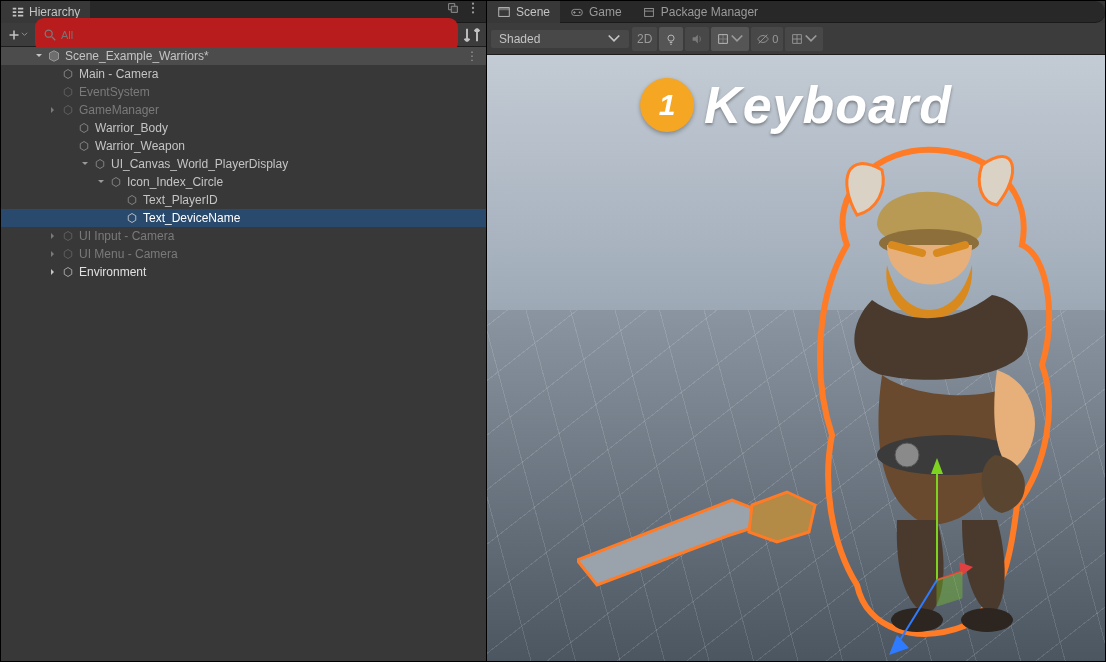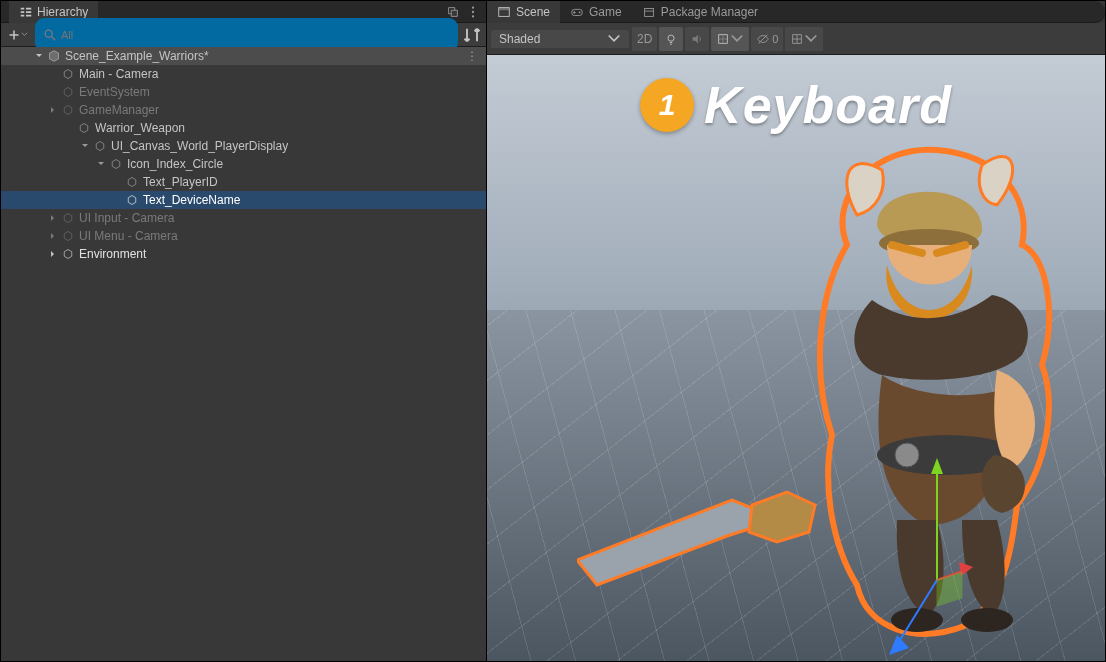--- a/index.html
+++ b/index.html
@@ -1,27 +1,27 @@
 <!DOCTYPE html>
 <html><head>
 <meta charset="utf-8">
 <style>
   * { box-sizing: border-box; margin: 0; padding: 0; font-family: -apple-system, "Segoe UI", Arial, sans-serif; }
   html,body { width:1106px; height:662px; background:#191919; overflow:hidden; color:#c4c4c4; font-size:12px; }
   .root { display:flex; width:1106px; height:662px; border:1px solid #000; }
   
   .panel-left { width:486px; background:#383838; display:flex; flex-direction:column; border-right:1px solid #000; }
-  .tabbar-l { height:22px; background:#282828; display:flex; align-items:center; border-bottom:1px solid #1a1a1a;padding-left:8px;}
+  .tabbar-l { height:22px; background:#282828; display:flex; border-bottom:1px solid #1a1a1a;}
   .tab { height:22px; display:flex; align-items:center; padding:0 10px; background:#383838; gap:4px; color:#c4c4c4;}
   .tab-spacer { flex:1; }
   .icon { display:inline-flex; width:14px; height:14px; align-items:center; justify-content:center; }
   .icon svg { width:14px; height:14px; }
   .toolbar-l { height:24px; background:#3c3c3c; display:flex; align-items:center; padding:0 4px; gap:4px; border-bottom:1px solid #1e1e1e;}
   .add-btn { width:26px; height:18px; display:flex; align-items:center; justify-content:center; gap:1px; background:#3c3c3c; border:none;}
-  .search-box { flex:1; height:34px; background:#0369a1; border-radius:9px; display:flex; align-items:center; padding:0 8px; gap:4px; color:#7a7a7a;}
+  .search-box { flex:1; height:34px; background:#b91c1c; border-radius:9px; display:flex; align-items:center; padding:0 8px; gap:4px; color:#7a7a7a;}
   .search-box input { background:transparent; border:none; outline:none; color:#c4c4c4; font-size:11px; width:100%; }
   .sort-btn { width:20px; height:18px; display:flex; align-items:center; justify-content:center;}
   .tree { flex:1; background:#383838; overflow:auto; user-select:none;}
   .row { height:18px; display:flex; align-items:center; padding-left:6px; gap:2px; white-space:nowrap;}
   .row.rootrow { background:#4c4c4c; }
   .row.sel { background:#2a4a6d; color:#fff; }
   .row.dim { color:#7a7a7a; }
   .row.bright { color:#e0e0e0; }
   .arrow { width:12px; display:inline-flex; justify-content:center; color:#9a9a9a;}
   .arrow svg { width:8px; height:8px; }
@@ -167,20 +167,29 @@
           </span>
         <span class="cube">
             <svg viewBox="0 0 16 16">
               <path d="M8 2l5 3v6l-5 3-5-3V5z" fill="none" stroke="#6a6a6a"></path>
             </svg>
           </span>
         <span class="label">GameManager</span>
       </div>
 
 
+      <div class="row">
+        <span class="ind" style="width:68px;"></span>
+        <span class="cube">
+            <svg viewBox="0 0 16 16">
+              <path d="M8 2l5 3v6l-5 3-5-3V5z" fill="none" stroke="#9a9a9a"></path>
+            </svg>
+          </span>
+        <span class="label">Warrior_Body</span>
+      </div>
 
       <div class="row">
         <span class="ind" style="width:68px;"></span>
         <span class="cube">
             <svg viewBox="0 0 16 16">
               <path d="M8 2l5 3v6l-5 3-5-3V5z" fill="none" stroke="#9a9a9a"></path>
             </svg>
           </span>
         <span class="label">Warrior_Weapon</span>
       </div>

